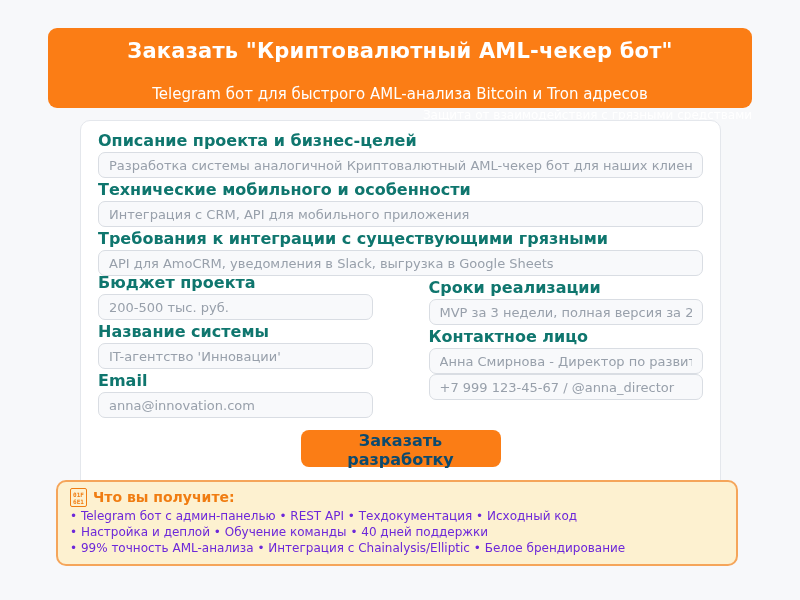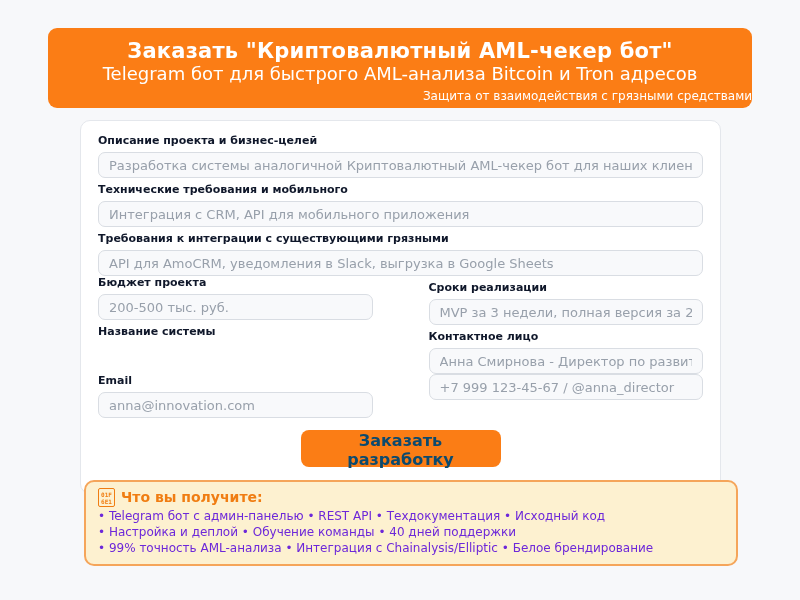--- a/index.html
+++ b/index.html
@@ -13,37 +13,37 @@
     margin: 28px 48px 0;
     height: 80px;
     background: #fb7d15;
     border-radius: 9px;
     color: #ffffff;
     text-align: center;
     box-sizing: border-box;
     padding-top: 11px;
   }
   .hero h1 { margin: 0; font-size: 21px; font-weight: bold; letter-spacing: 0.2px; }
-  .hero .sub { margin-top: 0; font-size: 18px; }
+  .hero .sub { margin-top: 22px; font-size: 15px; }
   .hero .tag { margin-top: 5px; font-size: 12px; text-align: right; }
 
   .card {
     position: relative; z-index: 1;
     margin: 12px 79px 0 80px;
     width: 641px;
     box-sizing: border-box;
     background: #ffffff;
     border: 1px solid #e4e7ec;
     border-radius: 10px;
     padding: 13px 17px 26px;
   }
   .fld label {
     display: block;
-    font-size: 11px; font-weight: bold;
-    color: #0f172a;
+    font-size: 16px; font-weight: bold;
+    color: #0f766e;
     margin: 5px 0 4px;
     line-height: 14px;
   }
   .fld:first-child label { margin-top: 0; }
   .fld input {
     display: block;
     width: 100%;
     box-sizing: border-box;
     height: 26px;
     background: #f8f9fb;
@@ -66,21 +66,21 @@
     background: #fb7d15;
     color: #0c4a6e;
     font-size: 16px; font-weight: bold;
     font-family: inherit;
     border: none; border-radius: 8px;
     cursor: pointer;
   }
 
   .benefits {
     position: relative; z-index: 2;
-    margin: -14px 62px 0 84px;
+    margin: -14px 62px 0 56px;
     box-sizing: border-box;
     background: #fdf1d0;
     border: 2px solid #f5a55a;
     border-radius: 10px;
     padding: 6px 12px 9px;
   }
   .b-head {
     display: flex; align-items: center; gap: 6px;
     color: #f07d12; font-weight: bold; font-size: 14px;
     line-height: 19px;
@@ -112,21 +112,21 @@
   <div class="sub">Telegram бот для быстрого AML-анализа Bitcoin и Tron адресов</div>
   <div class="tag">Защита от взаимодействия с грязными средствами</div>
 </div>
 
 <form class="card">
   <div class="fld">
     <label>Описание проекта и бизнес-целей</label>
     <input type="text" placeholder="Разработка системы аналогичной Криптовалютный AML-чекер бот для наших клиентов" style="">
   </div>
   <div class="fld">
-    <label>Технические требования и мобильного</label>
+    <label>Технические мобильного и особенности</label>
     <input type="text" placeholder="Интеграция с CRM, API для мобильного приложения" style="">
   </div>
   <div class="fld">
     <label>Требования к интеграции с существующими грязными</label>
     <input type="text" placeholder="API для AmoCRM, уведомления в Slack, выгрузка в Google Sheets" style="">
   </div>
 
   <div class="row2">
     <div class="col fld">
       <label>Бюджет проекта</label>
@@ -134,20 +134,21 @@
     </div>
     <div class="col fld">
       <label>Сроки реализации</label>
       <input type="text" placeholder="MVP за 3 недели, полная версия за 2 месяца" style="">
     </div>
   </div>
 
   <div class="row2">
     <div class="col fld">
       <label>Название системы</label>
+      <input type="text" placeholder="IT-агентство 'Инновации'" style="">
     </div>
     <div class="col fld">
       <label>Контактное лицо</label>
       <input type="text" placeholder="Анна Смирнова - Директор по развитию" style="">
     </div>
   </div>
 
   <div class="row2">
     <div class="col fld">
       <label>Email</label>

